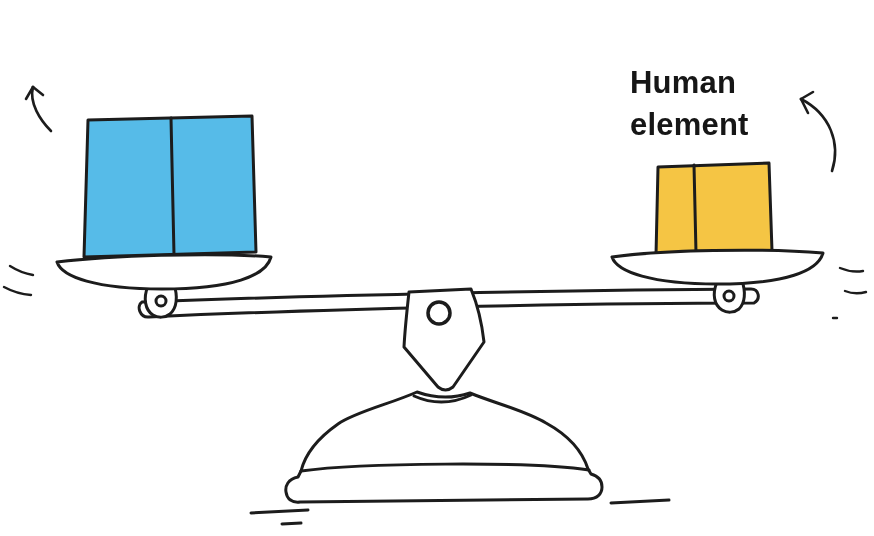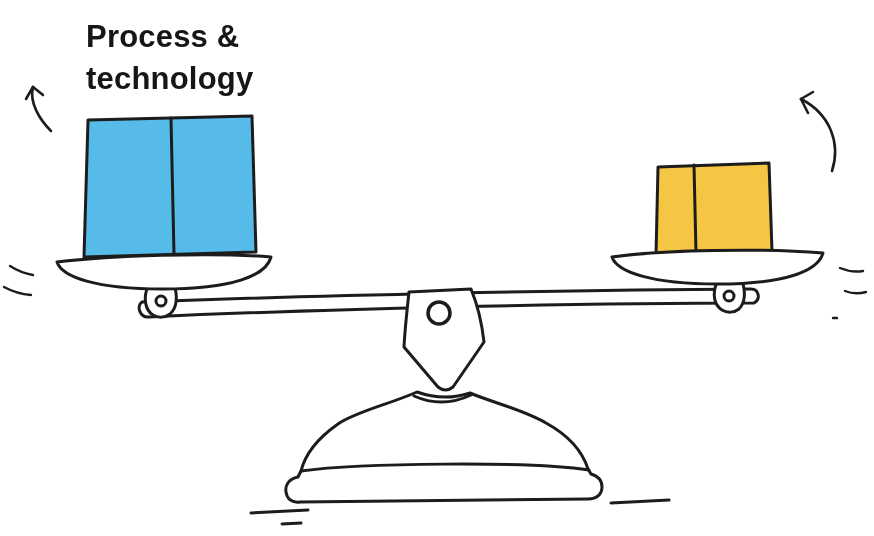--- a/index.html
+++ b/index.html
@@ -117,19 +117,19 @@
       </g>
 
       <g>
         <path d="M 251 513 L 308 510"></path>
         <path d="M 282 524 L 301 523"></path>
         <path d="M 611 503 L 669 500"></path>
       </g>
     </g>
   </svg>
 
-  <div class="label label-left">
-    <span>Process &amp;</span>
-    <span>technology</span>
+
+  <div class="label label-right">
+    <span>Human</span>
+    <span>element</span>
   </div>
-
 
 </div>
 
 </body></html>

